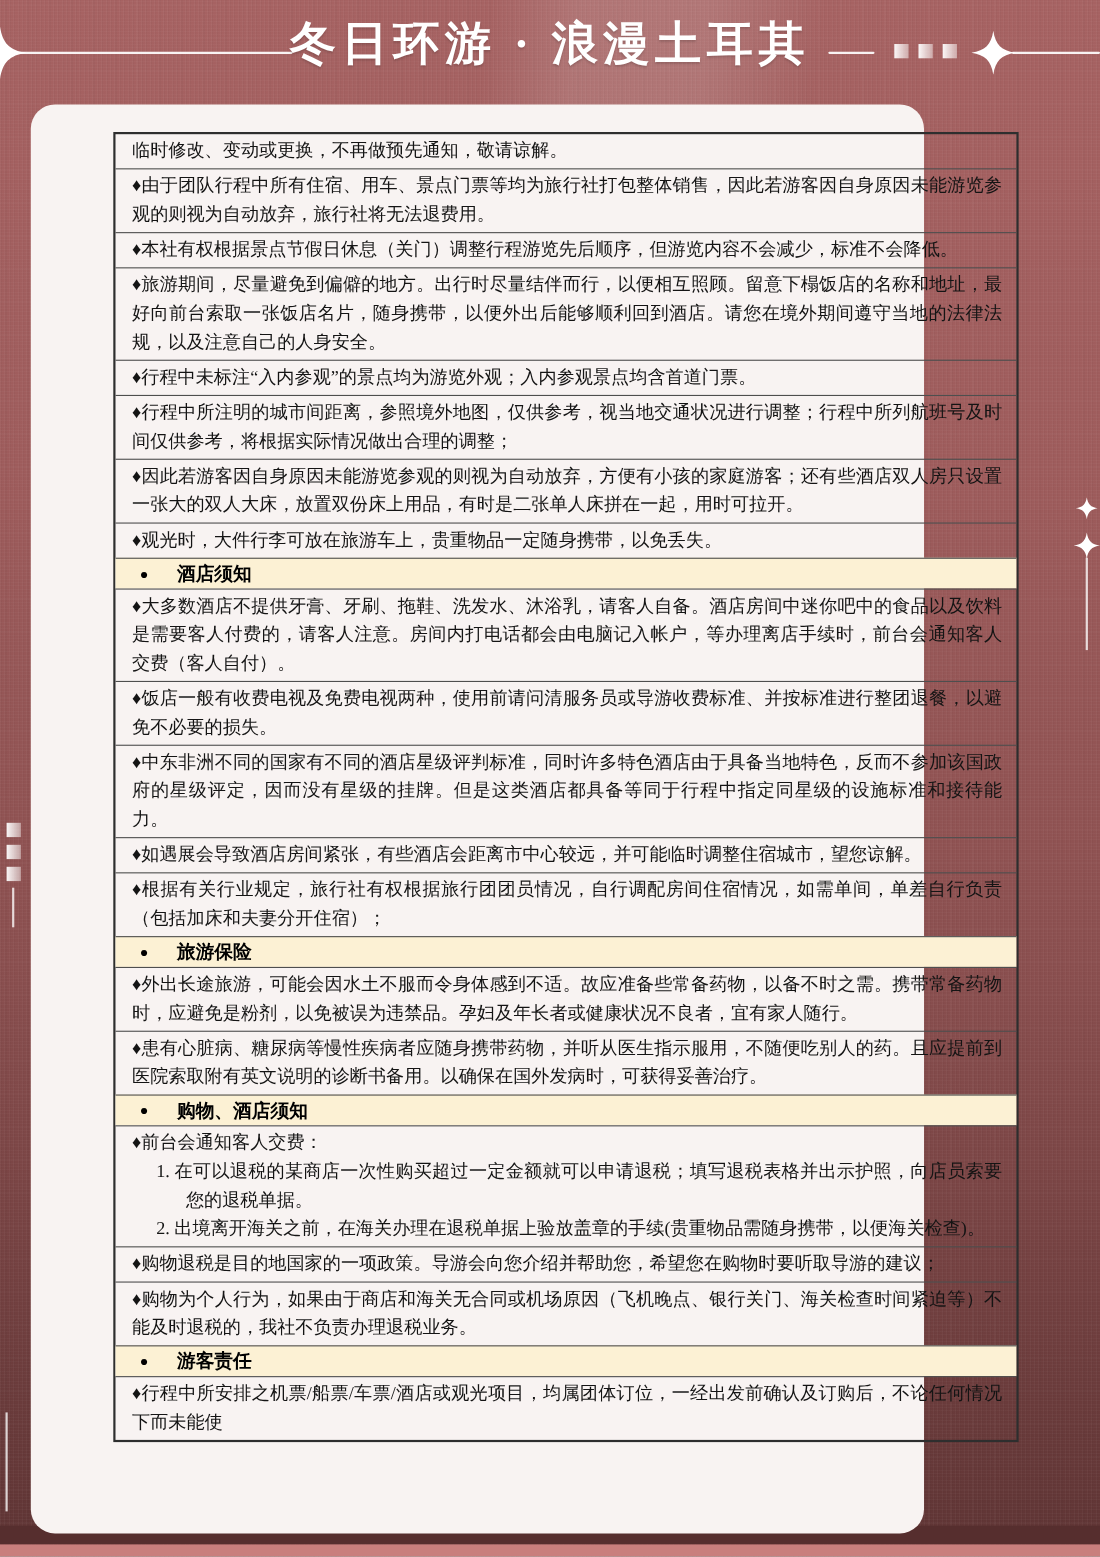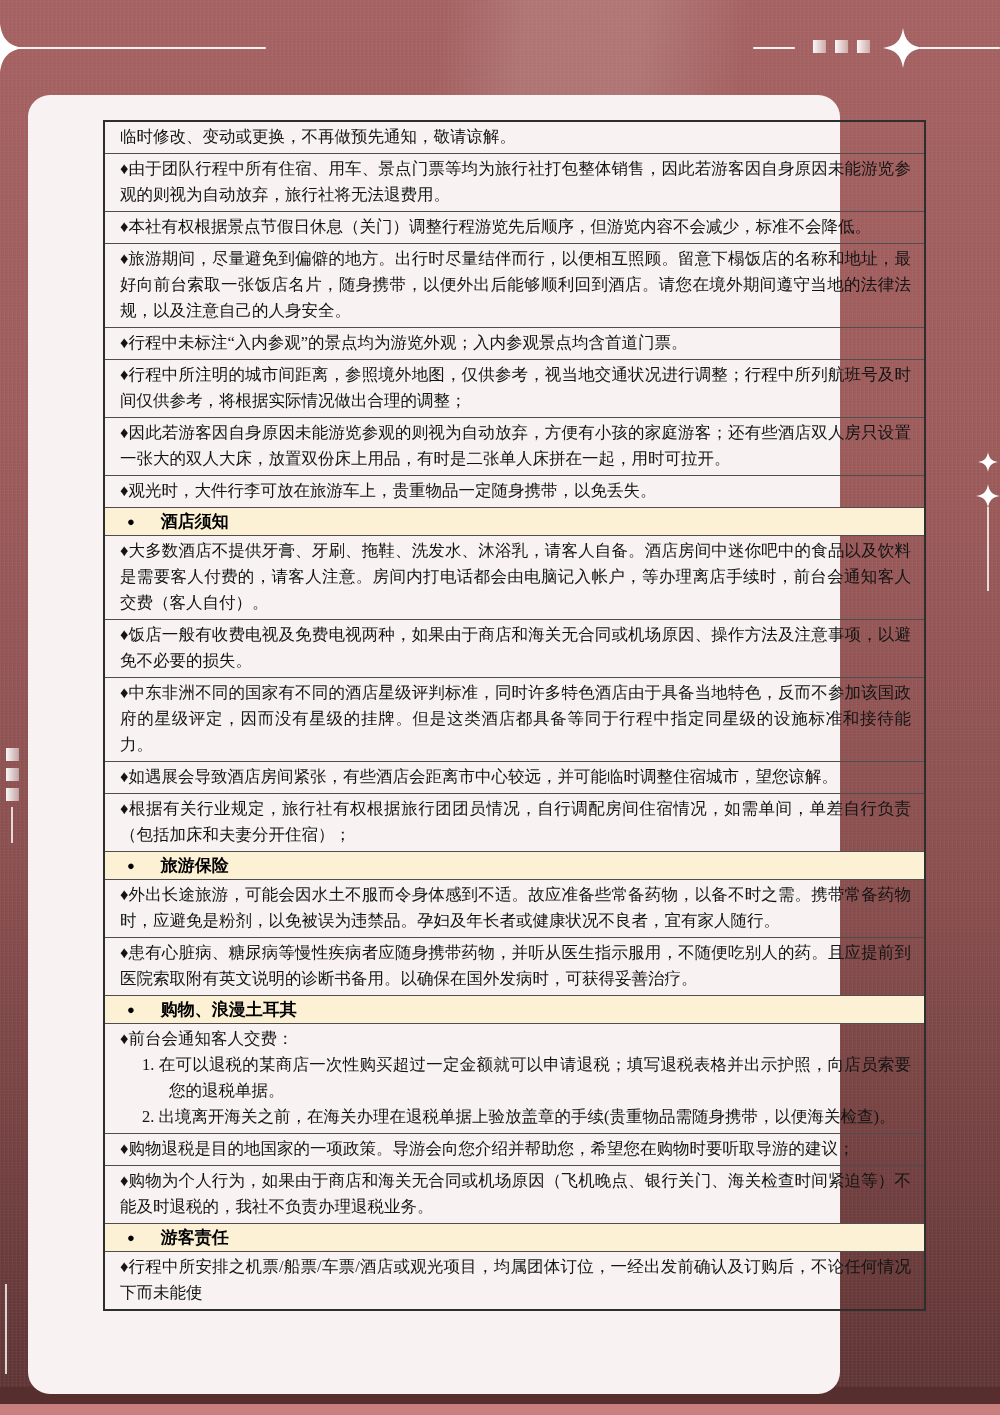--- a/index.html
+++ b/index.html
@@ -83,20 +83,21 @@
 <div class="strip-dark"></div>
 <div class="strip-light"></div>
 
 <div class="header">
   <div class="sparkle sp-left">
     <svg viewBox="0 0 100 100">
         <path fill="#ffffff" d="M50 0 C55 32 68 45 100 50 C68 55 55 68 50 100 C45 68 32 55 0 50 C32 45 45 32 50 0 Z"></path>
       </svg>
   </div>
   <div class="hline left"></div>
+  <h1 class="page-title">冬日环游 · 浪漫土耳其</h1>
   <div class="hline dash"></div>
   <div class="hsquares">
     <div class="sq"></div>
     <div class="sq"></div>
     <div class="sq"></div>
   </div>
   <div class="sparkle sp-right">
     <svg viewBox="0 0 100 100">
         <path fill="#ffffff" d="M50 0 C55 32 68 45 100 50 C68 55 55 68 50 100 C45 68 32 55 0 50 C32 45 45 32 50 0 Z"></path>
       </svg>
@@ -150,21 +151,21 @@
         <div>♦观光时，大件行李可放在旅游车上，贵重物品一定随身携带，以免丢失。</div>
       </div>
       <div class="sec">
         <span class="bullet">●</span>
         <span>酒店须知</span>
       </div>
       <div class="row">
         <div>♦大多数酒店不提供牙膏、牙刷、拖鞋、洗发水、沐浴乳，请客人自备。酒店房间中迷你吧中的食品以及饮料是需要客人付费的，请客人注意。房间内打电话都会由电脑记入帐户，等办理离店手续时，前台会通知客人交费（客人自付）。</div>
       </div>
       <div class="row">
-        <div>♦饭店一般有收费电视及免费电视两种，如果由于商店和海关无合同或机场原因、操作方法及注意事项，以避免不必要的损失。</div>
+        <div>♦饭店一般有收费电视及免费电视两种，使用前请问清服务员或导游收费标准、并按标准进行整团退餐，以避免不必要的损失。</div>
       </div>
       <div class="row">
         <div>♦中东非洲不同的国家有不同的酒店星级评判标准，同时许多特色酒店由于具备当地特色，反而不参加该国政府的星级评定，因而没有星级的挂牌。但是这类酒店都具备等同于行程中指定同星级的设施标准和接待能力。</div>
       </div>
       <div class="row">
         <div>♦如遇展会导致酒店房间紧张，有些酒店会距离市中心较远，并可能临时调整住宿城市，望您谅解。</div>
       </div>
       <div class="row">
         <div>♦根据有关行业规定，旅行社有权根据旅行团团员情况，自行调配房间住宿情况，如需单间，单差自行负责（包括加床和夫妻分开住宿）；</div>
       </div>
@@ -173,21 +174,21 @@
         <span>旅游保险</span>
       </div>
       <div class="row">
         <div>♦外出长途旅游，可能会因水土不服而令身体感到不适。故应准备些常备药物，以备不时之需。携带常备药物时，应避免是粉剂，以免被误为违禁品。孕妇及年长者或健康状况不良者，宜有家人随行。</div>
       </div>
       <div class="row">
         <div>♦患有心脏病、糖尿病等慢性疾病者应随身携带药物，并听从医生指示服用，不随便吃别人的药。且应提前到医院索取附有英文说明的诊断书备用。以确保在国外发病时，可获得妥善治疗。</div>
       </div>
       <div class="sec">
         <span class="bullet">●</span>
-        <span>购物、浪漫土耳其</span>
+        <span>购物、酒店须知</span>
       </div>
       <div class="row">
         <div>♦前台会通知客人交费：</div>
         <div class="step">1. 在可以退税的某商店一次性购买超过一定金额就可以申请退税；填写退税表格并出示护照，向店员索要您的退税单据。</div>
         <div class="step">2. 出境离开海关之前，在海关办理在退税单据上验放盖章的手续(贵重物品需随身携带，以便海关检查)。</div>
       </div>
       <div class="row">
         <div>♦购物退税是目的地国家的一项政策。导游会向您介绍并帮助您，希望您在购物时要听取导游的建议；</div>
       </div>
       <div class="row">

